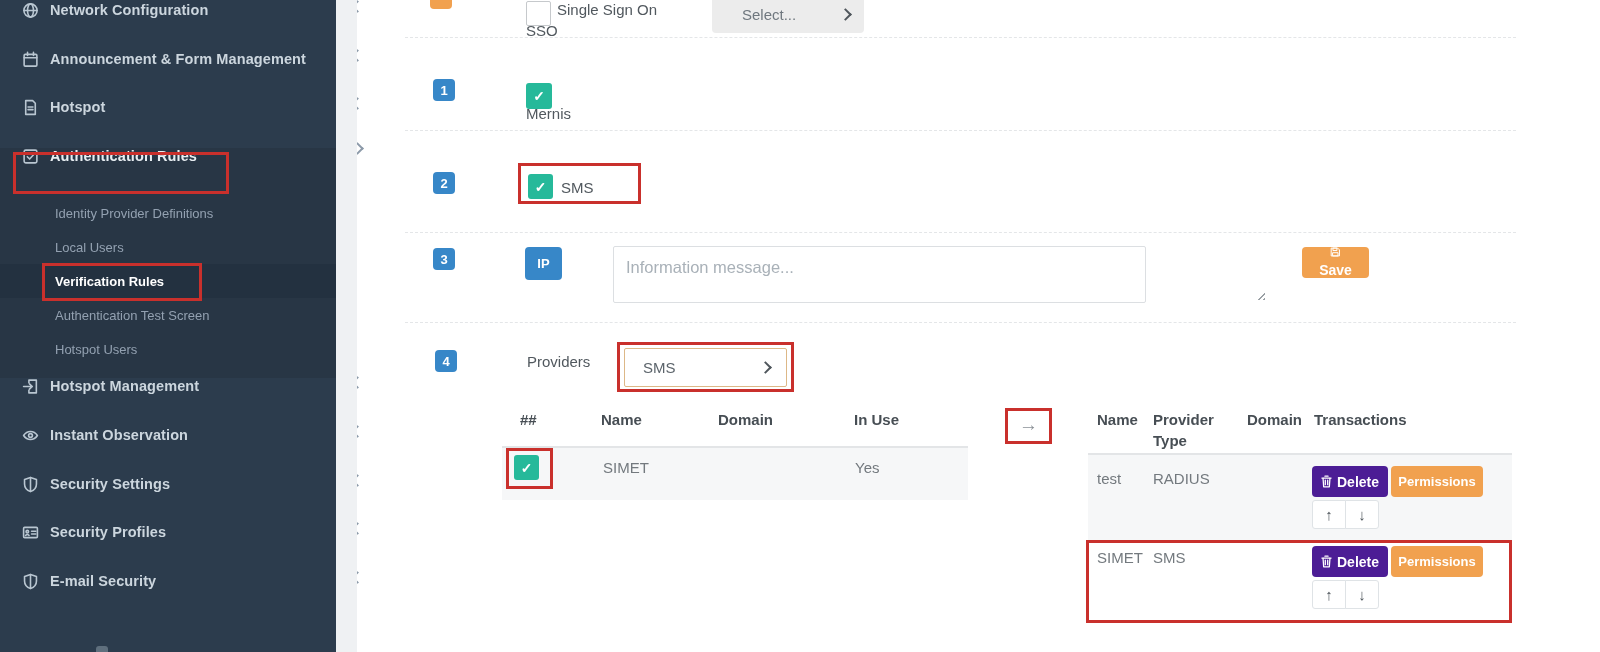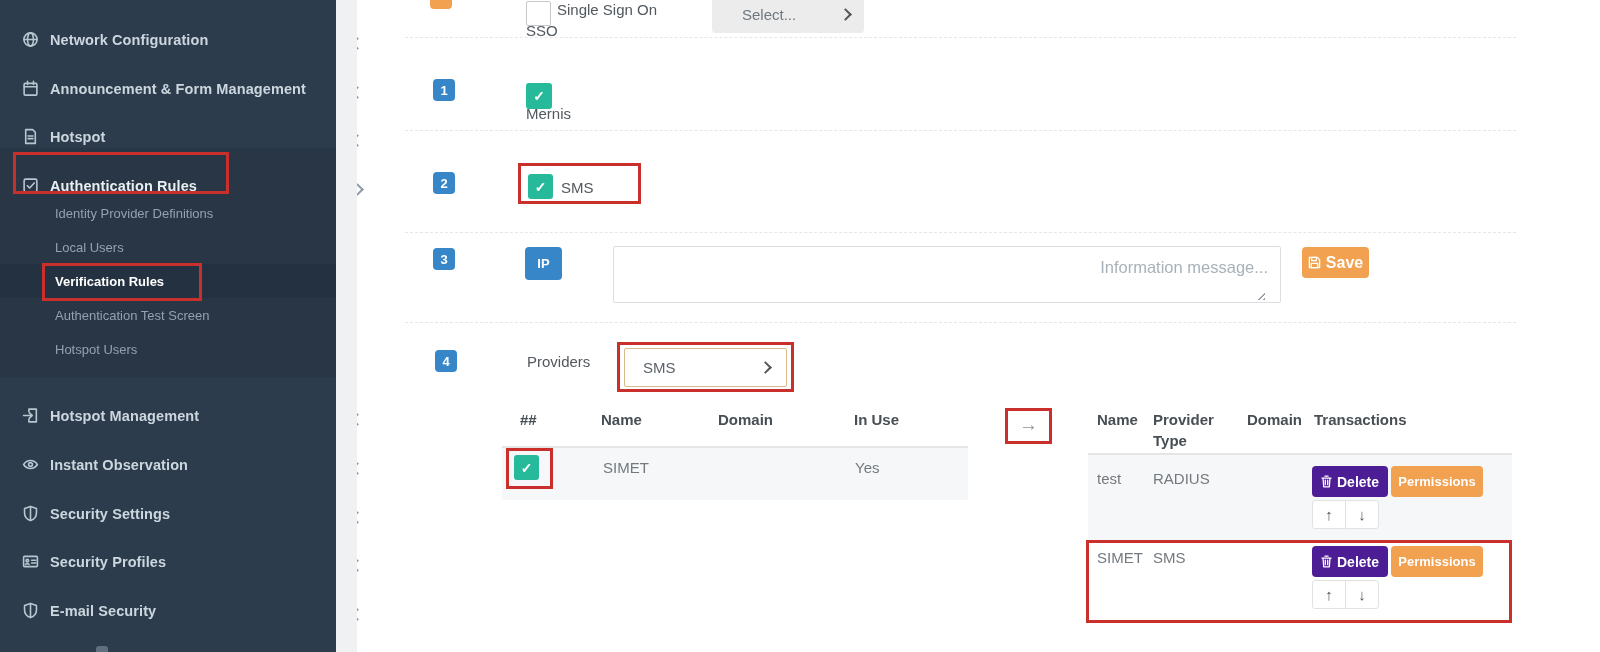--- a/index.html
+++ b/index.html
@@ -2,21 +2,21 @@
 <html><head>
 <meta charset="utf-8">
 <style>
   html,body{margin:0;padding:0;}
   #canvas{position:relative;width:1600px;height:652px;overflow:hidden;background:#ffffff;
           font-family:"Liberation Sans",sans-serif;}
 
   
   .sidebar{position:absolute;left:0;top:0;width:336px;height:652px;background:#2c3c4d;}
   .scroll-strip{position:absolute;left:336px;top:0;width:21px;height:652px;background:#eff1f3;}
-  .side-item{position:absolute;left:0;width:380px;height:46px;display:flex;align-items:flex-end;
+  .side-item{position:absolute;left:0;width:380px;height:46px;display:flex;align-items:flex-start;
              padding:0 18px 0 22px;box-sizing:border-box;cursor:pointer;}
   .side-item .slabel{margin-left:11px;font-size:14.5px;font-weight:600;color:#ccd6de;letter-spacing:.1px;}
   .sicon{width:17px;height:17px;flex:0 0 17px;color:#b9c6d1;display:inline-flex;}
   .sicon svg{width:17px;height:17px;stroke:#b9c6d1;fill:none;stroke-width:1.5;stroke-linecap:round;stroke-linejoin:round;}
   .chev{width:7px;height:7px;border-top:2px solid #8c9aa9;border-left:2px solid #8c9aa9;display:inline-block;margin-left:auto;}
   .chev.left{transform:rotate(-45deg);}
   .chev.down{transform:rotate(135deg);margin-top:-4px;}
   .expanded-bg{position:absolute;left:0;top:148px;width:336px;height:230px;background:#283645;}
   .sub-item{position:absolute;left:0;width:336px;height:34px;display:flex;align-items:center;
             padding-left:55px;box-sizing:border-box;font-size:13px;color:#93a1b1;cursor:pointer;}
@@ -37,30 +37,30 @@
   .gray-select{position:absolute;background:#ececec;border-radius:4px;display:flex;align-items:center;
                cursor:pointer;box-sizing:border-box;}
   .gray-select .sel-text{font-size:15px;color:#6f777e;}
   .sel-chev{width:7px;height:7px;border-top:2px solid #4f565c;border-left:2px solid #4f565c;
             transform:rotate(135deg);display:inline-block;margin-left:auto;}
   .white-select{position:absolute;background:#fff;border:1px solid #ddb887;display:flex;align-items:center;
                 cursor:pointer;box-sizing:border-box;border-radius:2px;}
   .white-select .sel-text{font-size:15px;color:#5c646b;}
   .ip-btn{position:absolute;width:37px;height:33px;background:#3787c8;border-radius:4px;color:#fff;
           font-size:13px;font-weight:bold;display:flex;align-items:center;justify-content:center;cursor:pointer;}
-  .note-area{position:absolute;left:613px;top:246px;width:668px;height:57px;border:1px solid #dcdfe2;
+  .note-area{position:absolute;left:613px;top:246px;width:533px;height:57px;border:1px solid #dcdfe2;
              border-radius:2px;box-sizing:border-box;resize:none;padding:11px 12px;font-family:"Liberation Sans",sans-serif;
-             font-size:16.5px;color:#444;outline:none;background:#fff;text-align:right;}
+             font-size:16.5px;color:#444;outline:none;background:#fff;}
   .note-area::placeholder{color:#a9b1b8;}
   .resize-handle{position:absolute;left:1255px;top:290px;width:10px;height:10px;
                  background:repeating-linear-gradient(135deg,transparent 0 2px,#9aa0a5 2px 3.5px);
                  clip-path:polygon(100% 0,100% 100%,0 100%);cursor:nwse-resize;}
   .btn{position:absolute;display:flex;align-items:center;justify-content:center;gap:5px;border-radius:4px;
        color:#fff;cursor:pointer;box-sizing:border-box;}
-  .btn.save{background:#f1a14f;font-size:16px;font-weight:bold;}
+  .btn.save{background:#f1a14f;font-size:14px;font-weight:bold;flex-direction:column;}
   .btn.del{background:#4c1d95;font-size:14px;font-weight:bold;}
   .btn.perm{background:#f1a14f;font-size:13px;font-weight:bold;}
   .hdr{position:absolute;font-size:15px;font-weight:bold;color:#474e54;line-height:21px;}
   .cell{position:absolute;font-size:15px;color:#73797e;}
   .tline{position:absolute;border-top:2px solid #e3e5e7;height:0;}
   .stripe{position:absolute;background:#f6f7f8;}
   .ud-group{position:absolute;display:flex;}
   .ud-btn{width:34px;height:29px;background:#fff;border:1px solid #dfe3e6;color:#4f565c;font-size:15px;
           display:flex;align-items:center;justify-content:center;cursor:pointer;box-sizing:border-box;}
   .ud-btn:first-child{border-radius:3px 0 0 3px;}

